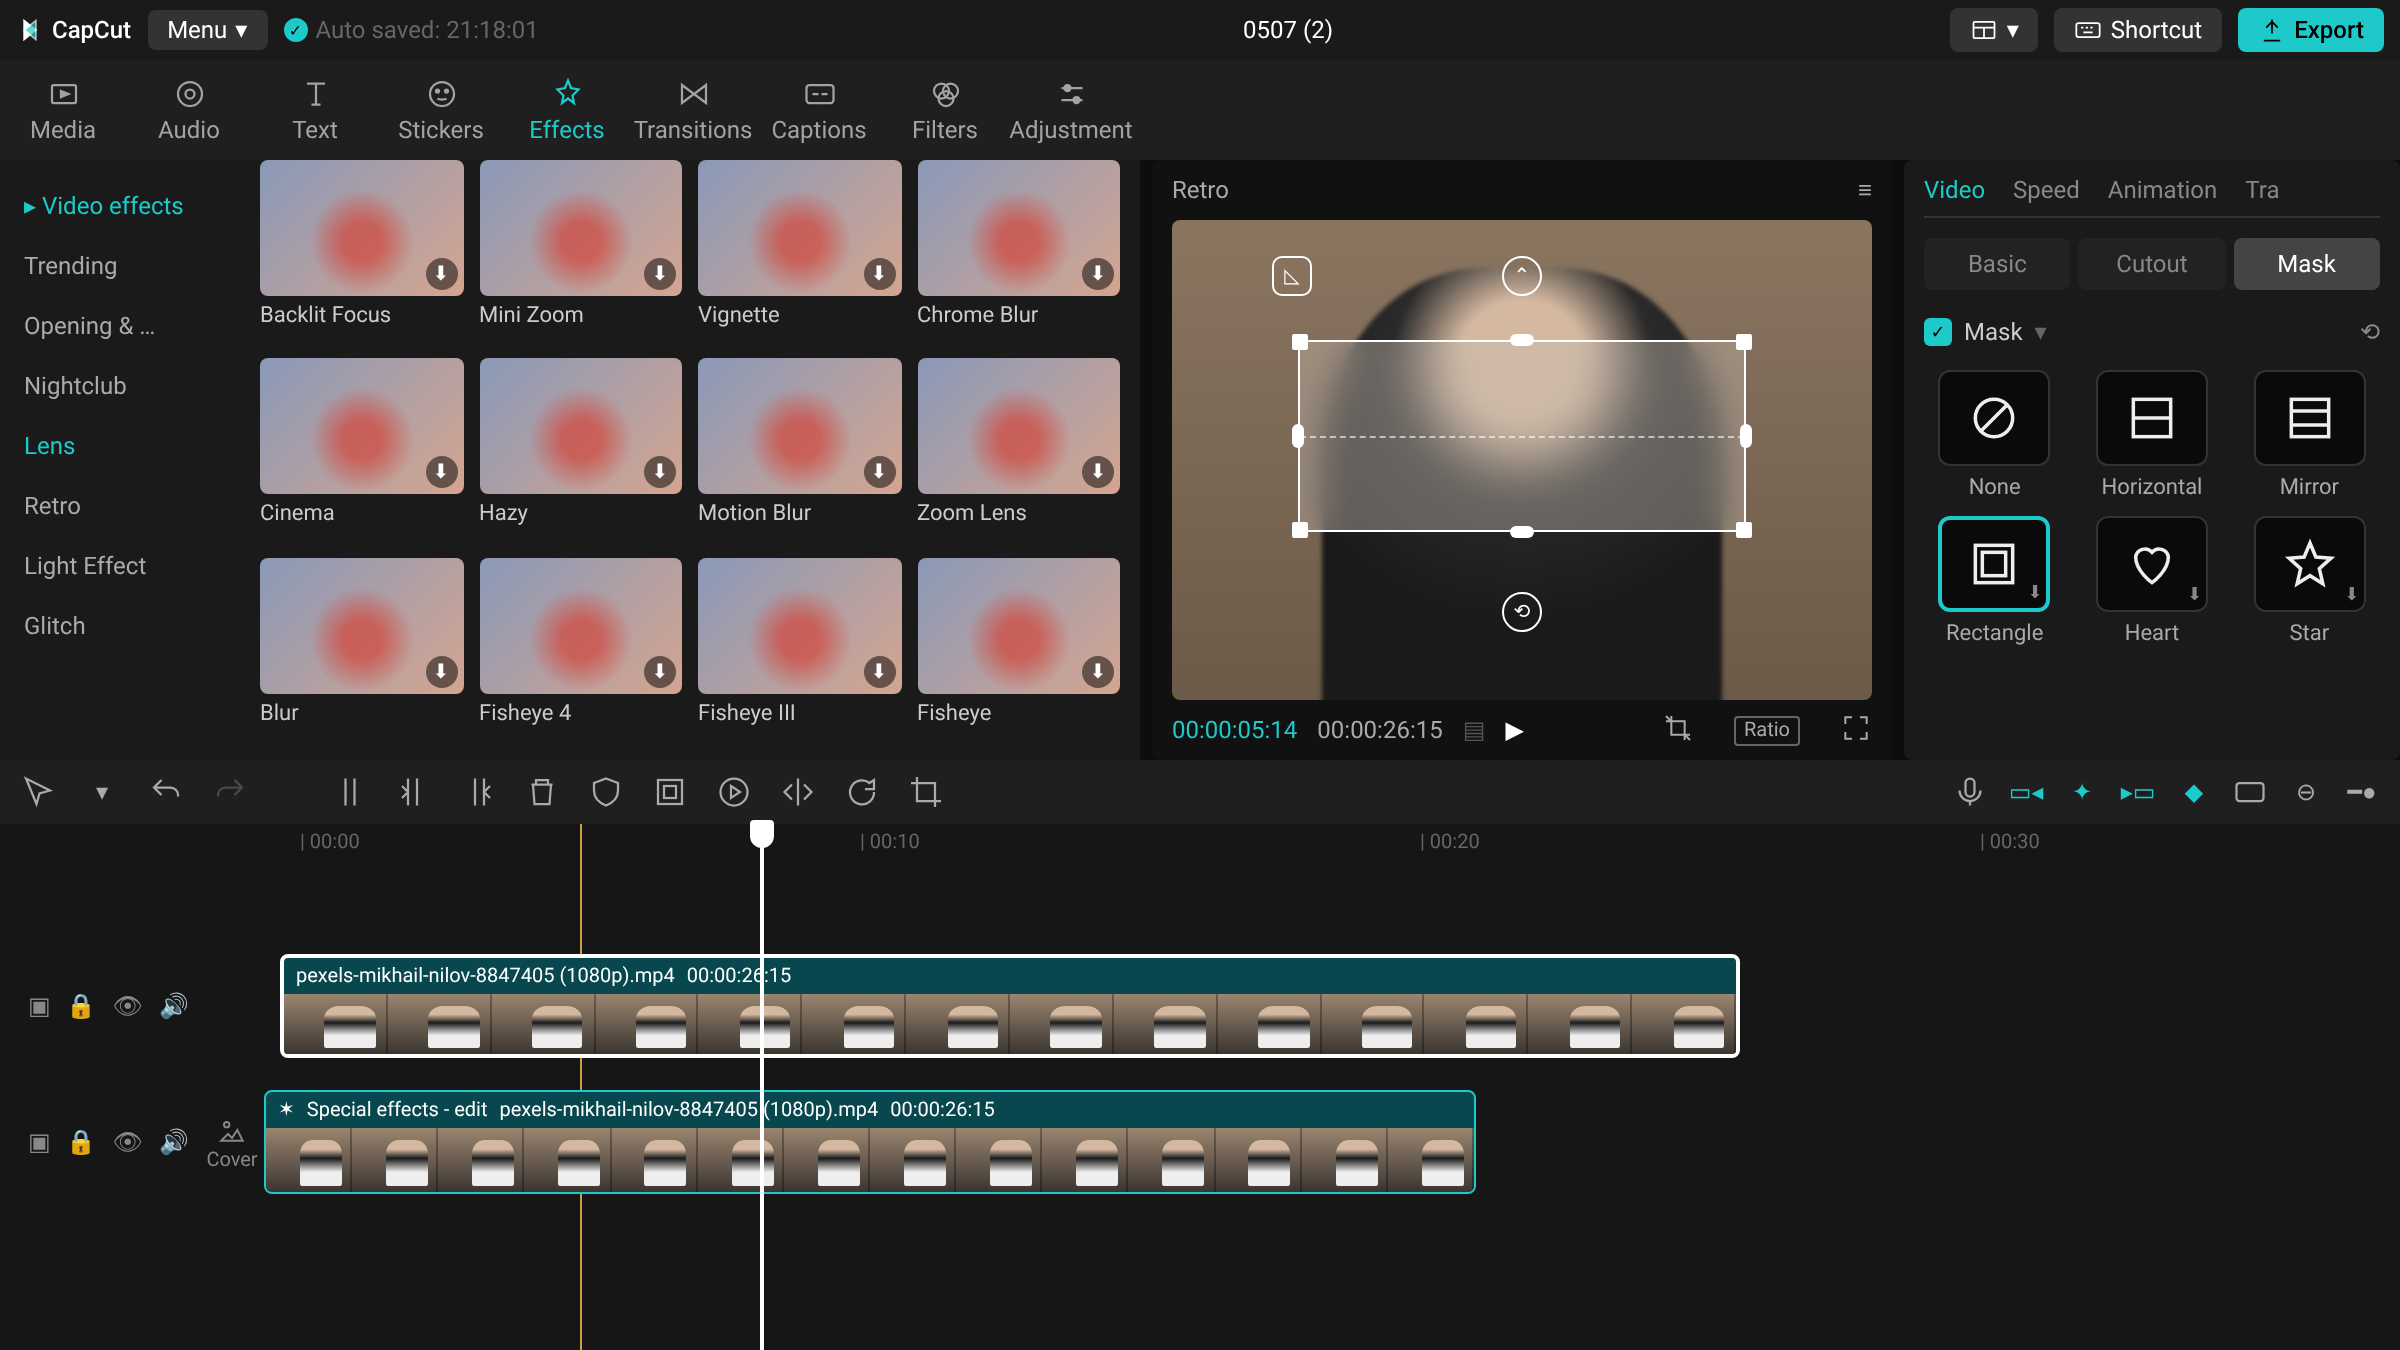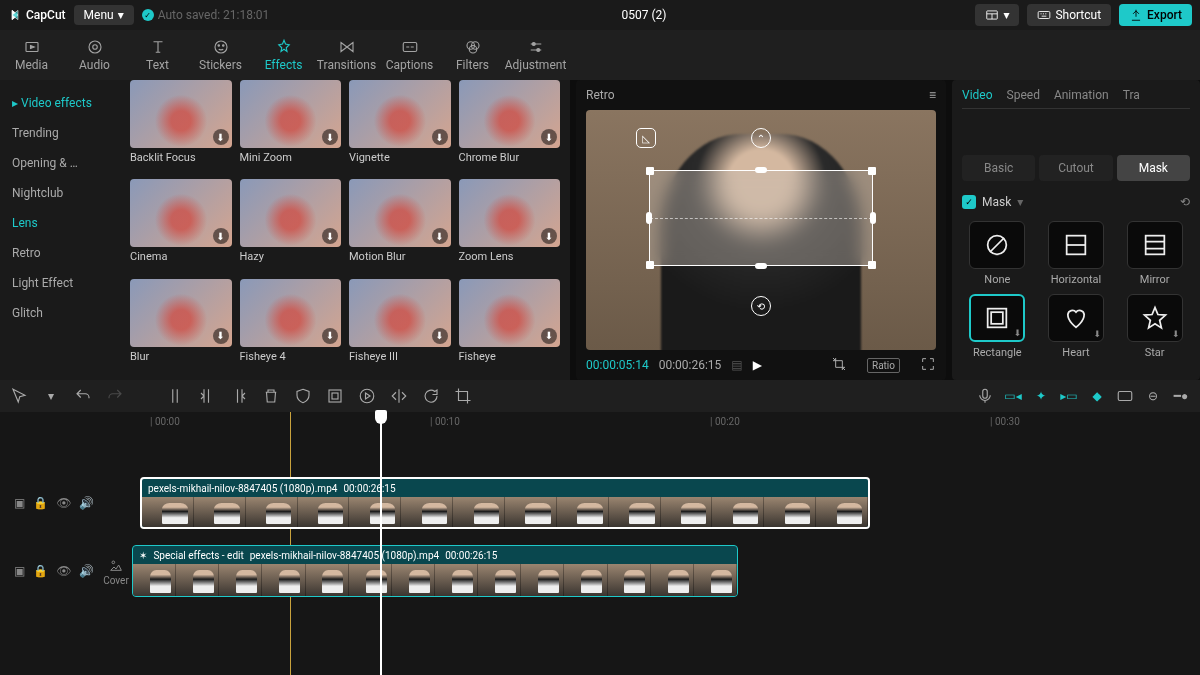--- a/index.html
+++ b/index.html
@@ -41,21 +41,21 @@
 .ctl-icon { position:absolute; width:20px; height:20px; border:1.5px solid #fff; border-radius:5px; display:flex; align-items:center; justify-content:center; color:#fff; font-size:10px; }
 .player-foot { height:30px; display:flex; align-items:center; padding:0 10px; gap:10px; color:#aaa; }
 .time-cur { color:#1ec9c9; }
 .pf-right { margin-left:auto; display:flex; gap:20px; align-items:center; }
 .ratio { border:1px solid #666; border-radius:2px; padding:1px 4px; font-size:10px; }
 .right { flex:1; background:#1a1a1a; margin-left:6px; border-radius:4px; padding:8px 10px; }
 .rtabs { display:flex; gap:14px; border-bottom:1px solid #333; padding-bottom:6px; }
 .rtab { color:#888; cursor:pointer; }
 .rtab.active { color:#1ec9c9; }
 .subtabs { display:flex; gap:4px; margin-top:10px; }
-.subtab { flex:1; text-align:center; padding:6px; background:#222; border-radius:4px; color:#888; cursor:pointer;margin-top:36px; }
+.subtab { flex:1; text-align:center; padding:6px; background:#222; border-radius:4px; color:#888; cursor:pointer; }
 .subtab.active { background:#444; color:#fff; }
 .mask-check { margin-top:14px; display:flex; align-items:center; gap:6px; }
 .checkbox { width:14px; height:14px; background:#1ec9c9; border-radius:3px; display:flex; align-items:center; justify-content:center; color:#000; font-size:9px; }
 .mask-grid { display:grid; grid-template-columns:repeat(3,1fr); gap:8px; margin-top:12px; }
 .mask-opt { display:flex; flex-direction:column; align-items:center; gap:4px; }
 .mask-icon { width:56px; height:48px; background:#0a0a0a; border:1px solid #333; border-radius:6px; display:flex; align-items:center; justify-content:center; color:#eee; position:relative; }
 .mask-opt.active .mask-icon { border:2px solid #1ec9c9; }
 .mask-icon .dl2 { position:absolute; right:2px; bottom:2px; font-size:9px; color:#888; }
 .mask-lbl { font-size:11px; color:#aaa; }
 .toolbar { height:32px; background:#1f1f1f; display:flex; align-items:center; padding:0 10px; gap:14px; }

